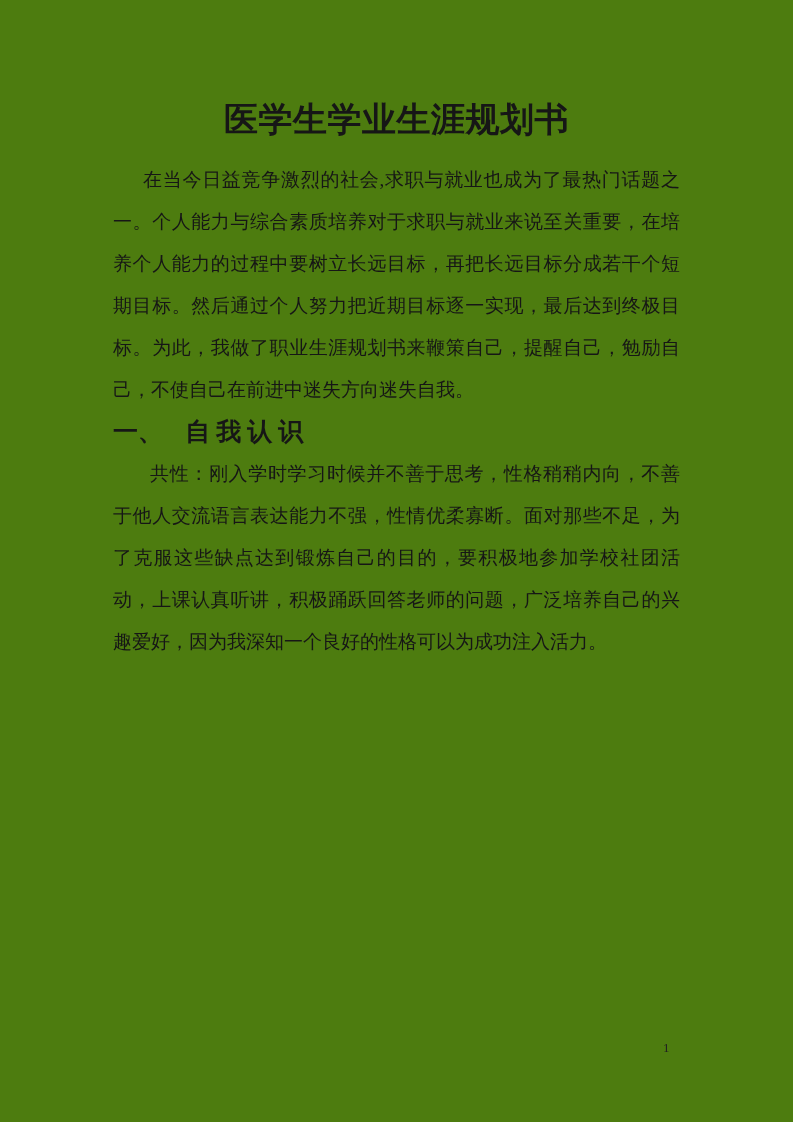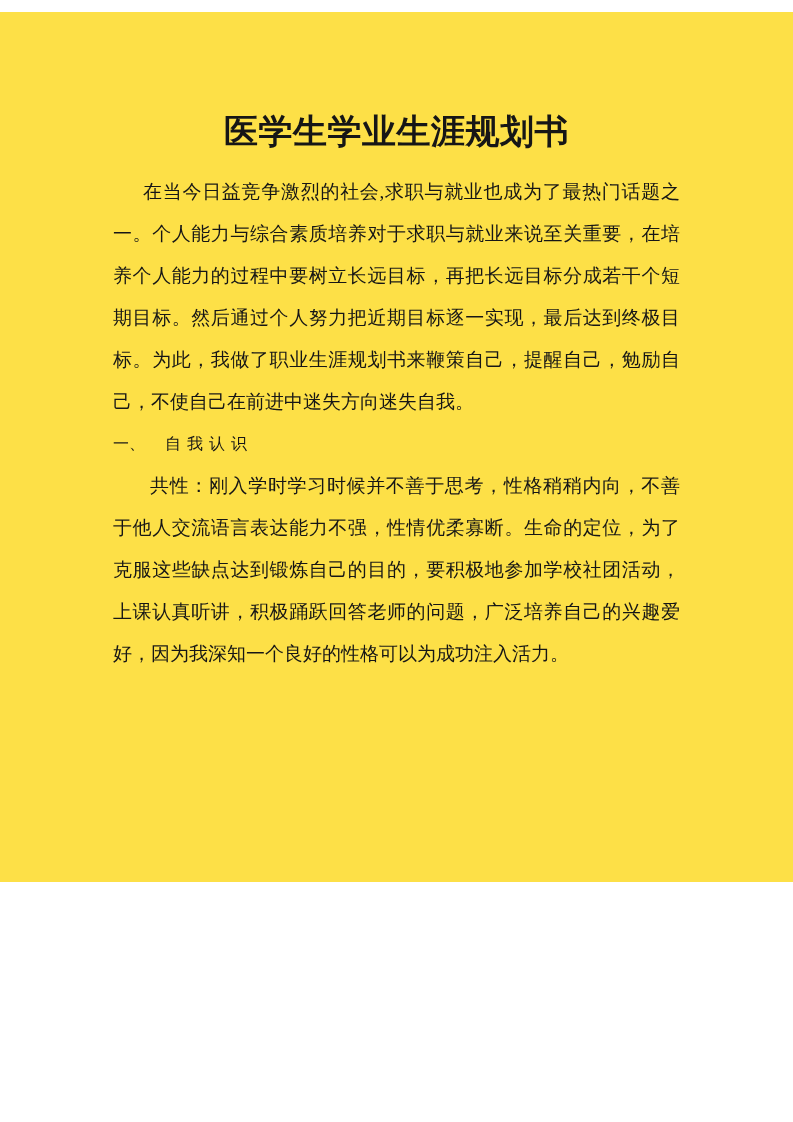--- a/index.html
+++ b/index.html
@@ -4,26 +4,25 @@
 <style>
   * { margin: 0; padding: 0; box-sizing: border-box; }
 
   html, body {
     background: #ffffff;
   }
 
   .page {
     position: relative;
     width: 793px;
-    height: 870px;
-    background: #fde047;
+    height: 1122px;
+    background: #4d7c0f;
     color: #161616;
     font-family: "Liberation Serif", "DejaVu Serif", serif;
     overflow: hidden;
-    margin-top: 12px;
   }
 
   .content {
     position: absolute;
     left: 113px;
     top: 0;
     width: 567px;
   }
 
   .doc-title {
@@ -45,22 +44,22 @@
     text-align-last: left;
     word-break: normal;
     line-break: strict;
   }
 
   .ind-1 { text-indent: 30px; }
   .ind-2 { text-indent: 37px; }
   .ind-3 { text-indent: 44px; }
 
   .sec-heading {
-    font-size: 16px;
-    font-weight: normal;
+    font-size: 25px;
+    font-weight: bold;
     line-height: 42px;
     white-space: nowrap;
   }
 
   .sec-num {
     display: inline-block;
   }
 
   .sec-label {
     display: inline-block;
@@ -86,20 +85,20 @@
 
     <h1 class="doc-title">医学生学业生涯规划书</h1>
 
     <p class="para ind-1">在当今日益竞争激烈的社会,求职与就业也成为了最热门话题之一。个人能力与综合素质培养对于求职与就业来说至关重要，在培养个人能力的过程中要树立长远目标，再把长远目标分成若干个短期目标。然后通过个人努力把近期目标逐一实现，最后达到终极目标。为此，我做了职业生涯规划书来鞭策自己，提醒自己，勉励自己，不使自己在前进中迷失方向迷失自我。</p>
 
     <div class="sec-heading">
       <span class="sec-num">一、</span>
       <span class="sec-label">自我认识</span>
     </div>
 
-    <p class="para ind-2">共性：刚入学时学习时候并不善于思考，性格稍稍内向，不善于他人交流语言表达能力不强，性情优柔寡断。生命的定位，为了克服这些缺点达到锻炼自己的目的，要积极地参加学校社团活动，上课认真听讲，积极踊跃回答老师的问题，广泛培养自己的兴趣爱好，因为我深知一个良好的性格可以为成功注入活力。</p>
+    <p class="para ind-2">共性：刚入学时学习时候并不善于思考，性格稍稍内向，不善于他人交流语言表达能力不强，性情优柔寡断。面对那些不足，为了克服这些缺点达到锻炼自己的目的，要积极地参加学校社团活动，上课认真听讲，积极踊跃回答老师的问题，广泛培养自己的兴趣爱好，因为我深知一个良好的性格可以为成功注入活力。</p>
 
 
 
   </div>
 
   <div class="page-num">1</div>
 </div>
 
 </body></html>

